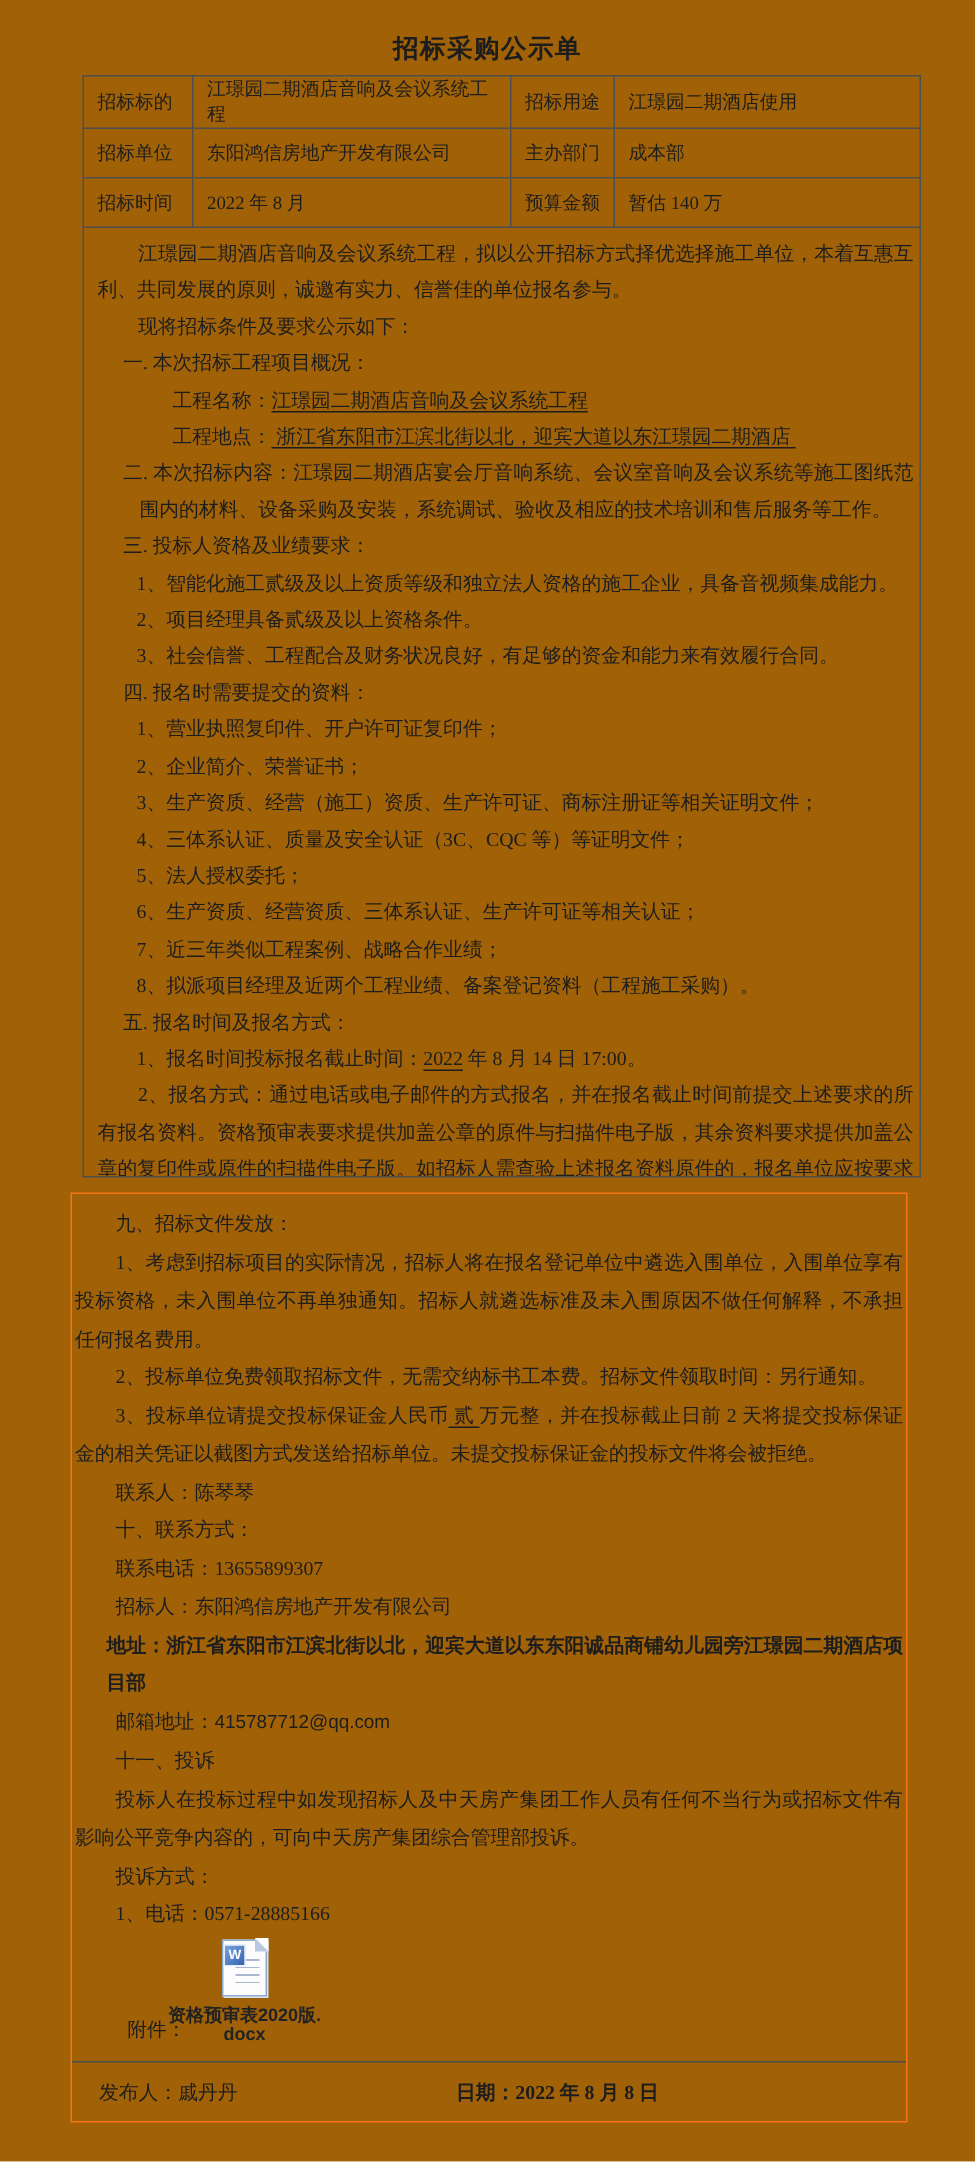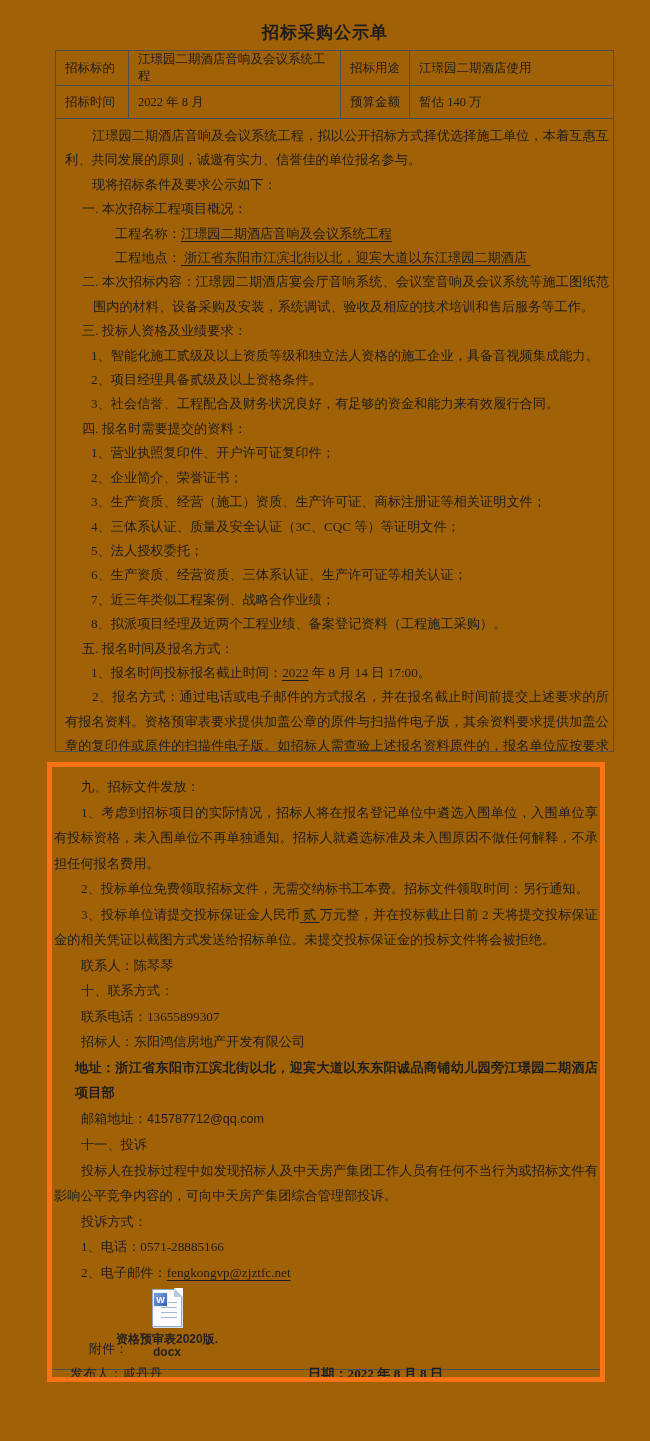--- a/index.html
+++ b/index.html
@@ -19,21 +19,21 @@
   .ti   { text-indent:27px; }          
   .hnum { padding-left:17px; }         
   .sub  { padding-left:50px; }         
   .hang { padding-left:28px; text-indent:-11px; }  
   .li   { padding-left:26px; }         
 
   .u { text-decoration:underline; text-underline-offset:3px; }
 
   
   .box2 { position:relative; width:558px; height:620px; margin:10px 0 0 47px;
-          border:5px solid #f97316; overflow:hidden; display:flex; flex-direction:column; }
+          border:1px solid #f97316; overflow:hidden; display:flex; flex-direction:column; }
   .b2c { padding:7px 2px 0; }
   .b2c p { margin:0; font-size:13.2px; line-height:25.5px; text-align:justify; }
   .pind { text-indent:27px; }
   .pl   { padding-left:27px; }
   .addr { padding-left:21px; font-family:"Liberation Sans","DejaVu Sans",sans-serif;
           font-weight:700; font-size:11.8px; line-height:24px; }
   .mail-val { font-family:"Liberation Sans","DejaVu Sans",sans-serif; font-size:12.6px; }
 
   
   .attach { position:relative; height:80px; margin-top:4px; }
@@ -74,20 +74,26 @@
         <col style="width:204px">
       </colgroup>
     <tbody>
         <tr>
       <td>招标标的</td>
       <td>江璟园二期酒店音响及会议系统工程</td>
       <td>招标用途</td>
       <td>江璟园二期酒店使用</td>
     </tr>
     <tr>
+      <td>招标单位</td>
+      <td>东阳鸿信房地产开发有限公司</td>
+      <td>主办部门</td>
+      <td>成本部</td>
+    </tr>
+    <tr>
       <td>招标时间</td>
       <td>2022 年 8 月</td>
       <td>预算金额</td>
       <td>暂估 140 万</td>
     </tr>
     <tr>
       <td class="big-cell" colspan="4">
         <div class="big-inner">
           <p class="ti">江璟园二期酒店音响及会议系统工程，拟以公开招标方式择优选择施工单位，本着互惠互利、共同发展的原则，诚邀有实力、信誉佳的单位报名参与。</p>
           <p class="ti">现将招标条件及要求公示如下：</p>
@@ -126,21 +132,20 @@
       <p class="pl">联系人：陈琴琴</p>
       <p class="pl">十、联系方式：</p>
       <p class="pl">联系电话：13655899307</p>
       <p class="pl">招标人：东阳鸿信房地产开发有限公司</p>
       <p class="addr">地址：浙江省东阳市江滨北街以北，迎宾大道以东东阳诚品商铺幼儿园旁江璟园二期酒店项目部</p>
       <p class="pl"><span>邮箱地址：</span><span class="mail-val">415787712@qq.com</span></p>
       <p class="pl">十一、投诉</p>
       <p class="pind">投标人在投标过程中如发现招标人及中天房产集团工作人员有任何不当行为或招标文件有影响公平竞争内容的，可向中天房产集团综合管理部投诉。</p>
       <p class="pl">投诉方式：</p>
       <p class="pl">1、电话：0571-28885166</p>
-      <p class="pl"><span>2、电子邮件：</span><span class="u">fengkongvp@zjztfc.net</span></p>
 
       <div class="attach">
         <span class="attach-label">附件：</span>
         <div class="doc-icon">
           <div class="doc-page"></div>
           <div class="doc-lines"></div>
           <div class="doc-fold"></div>
           <div class="doc-badge">W</div>
         </div>
         <div class="attach-name">

